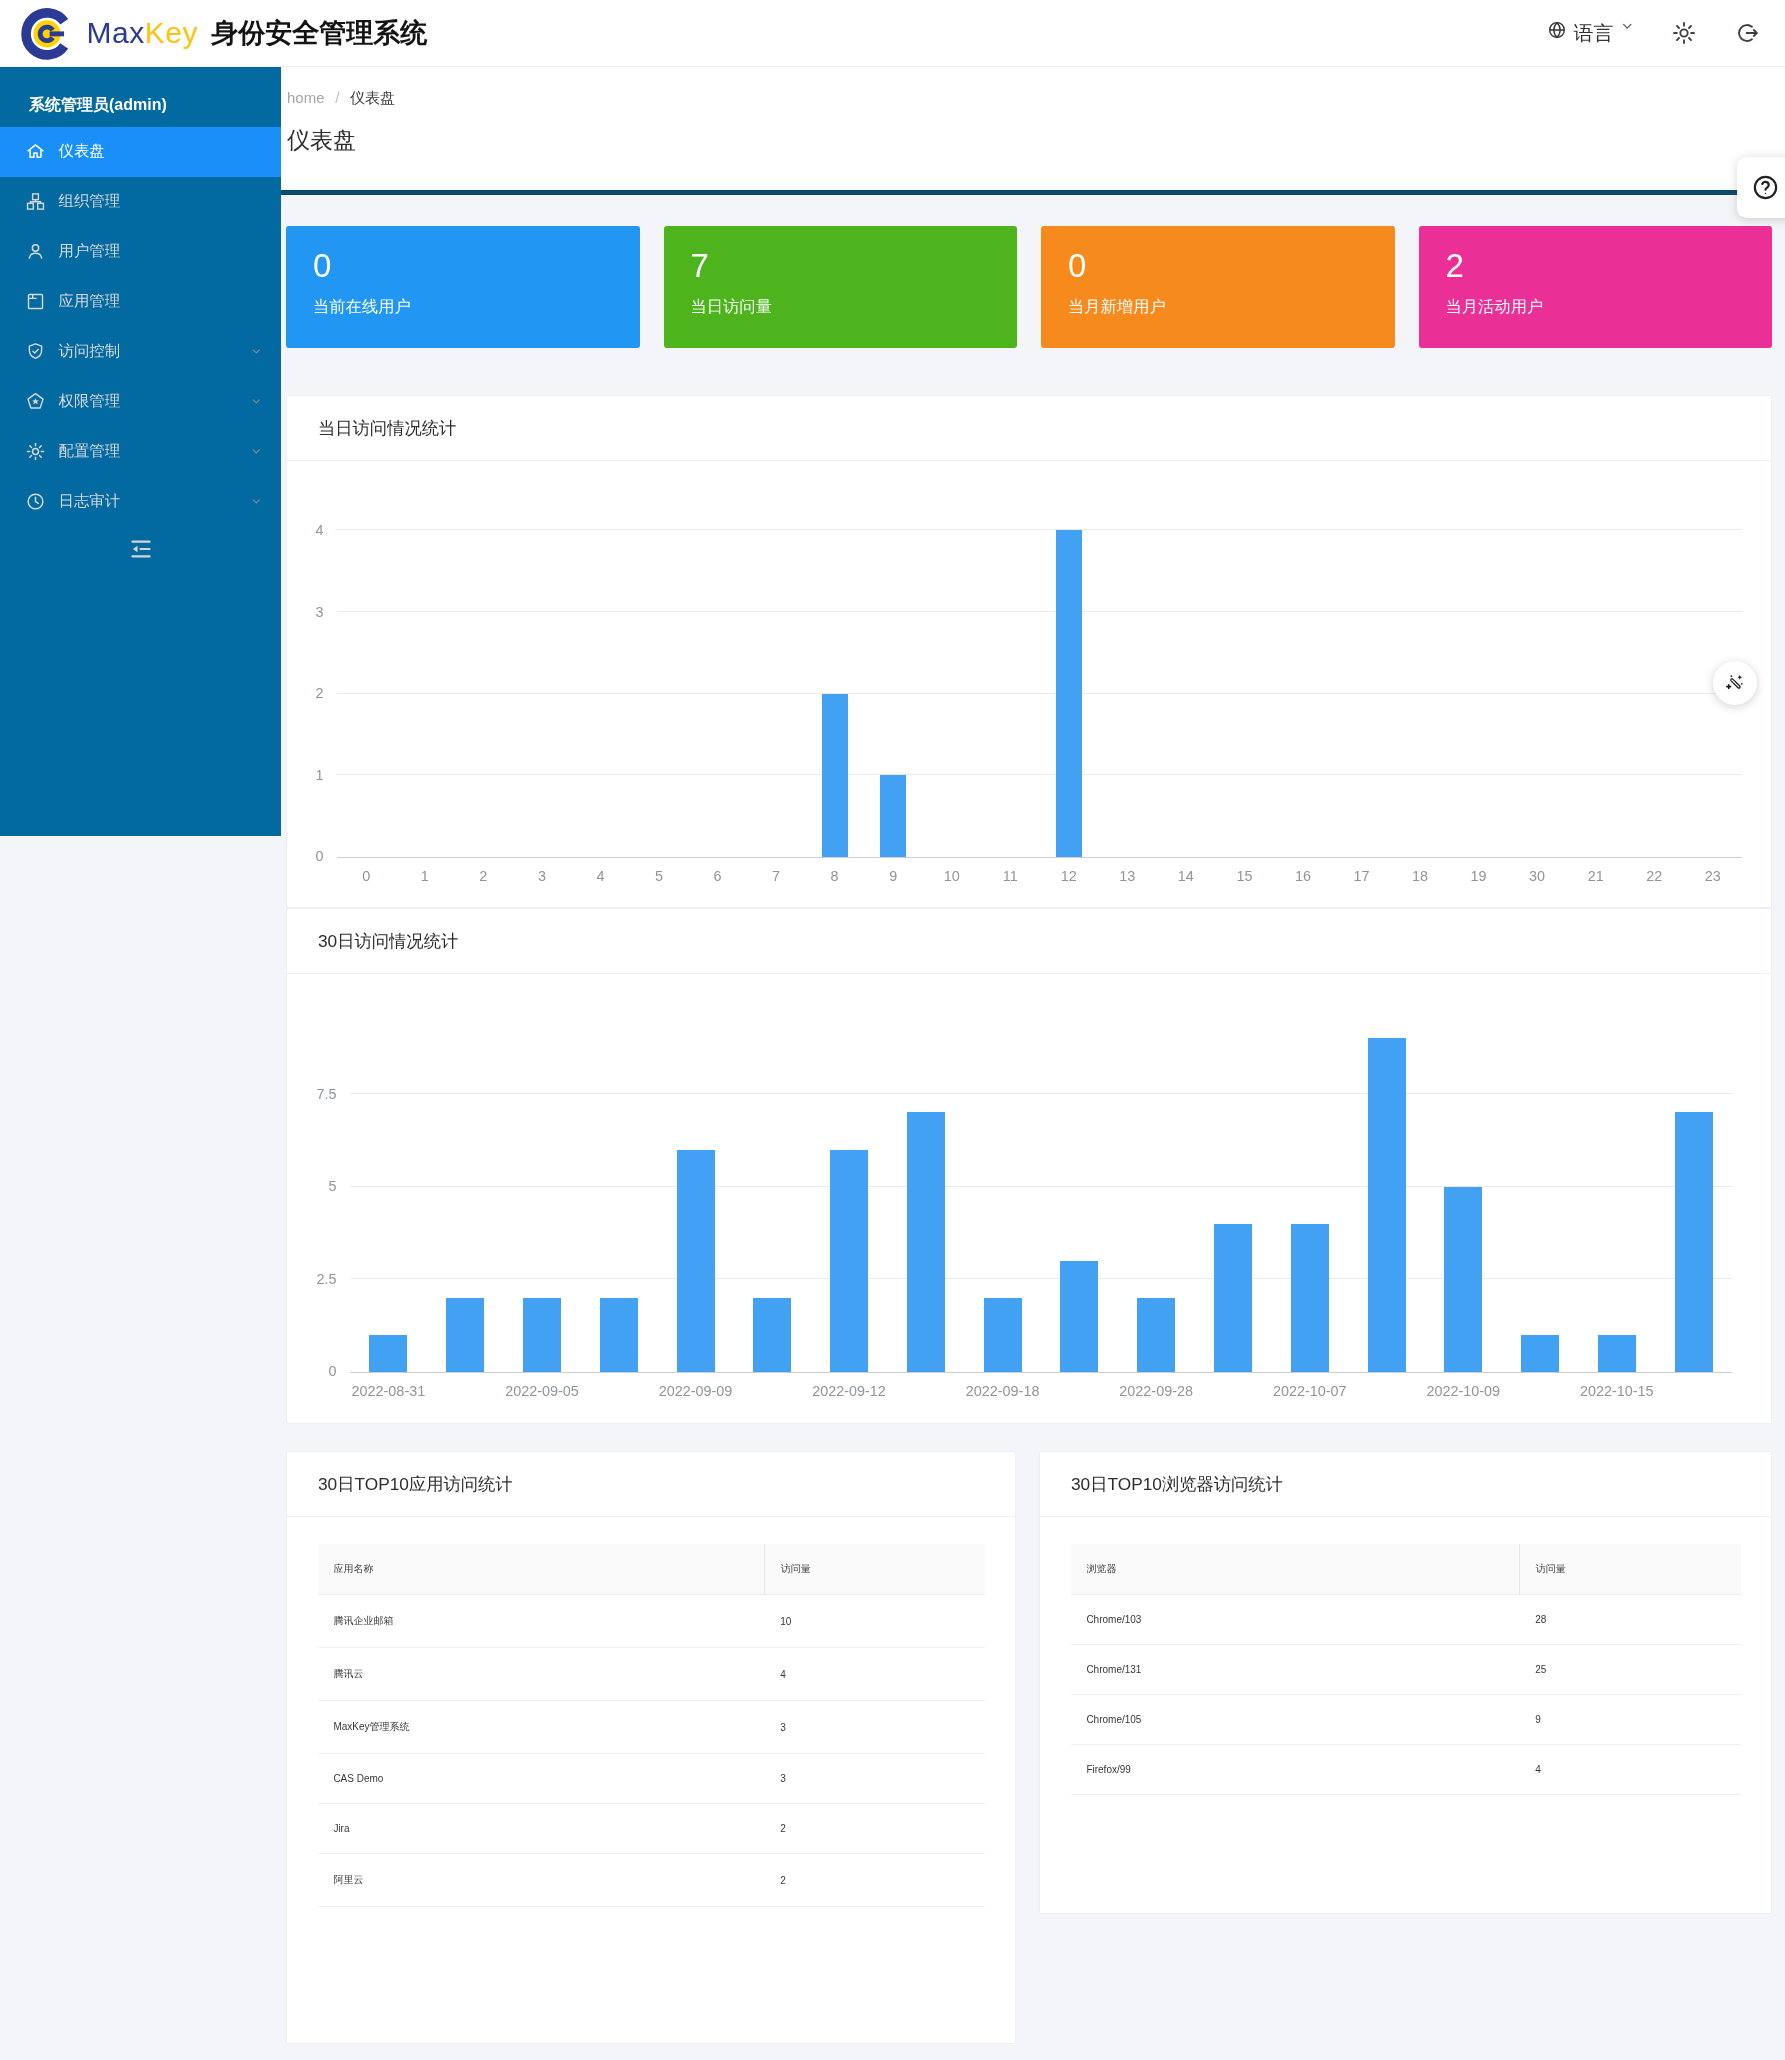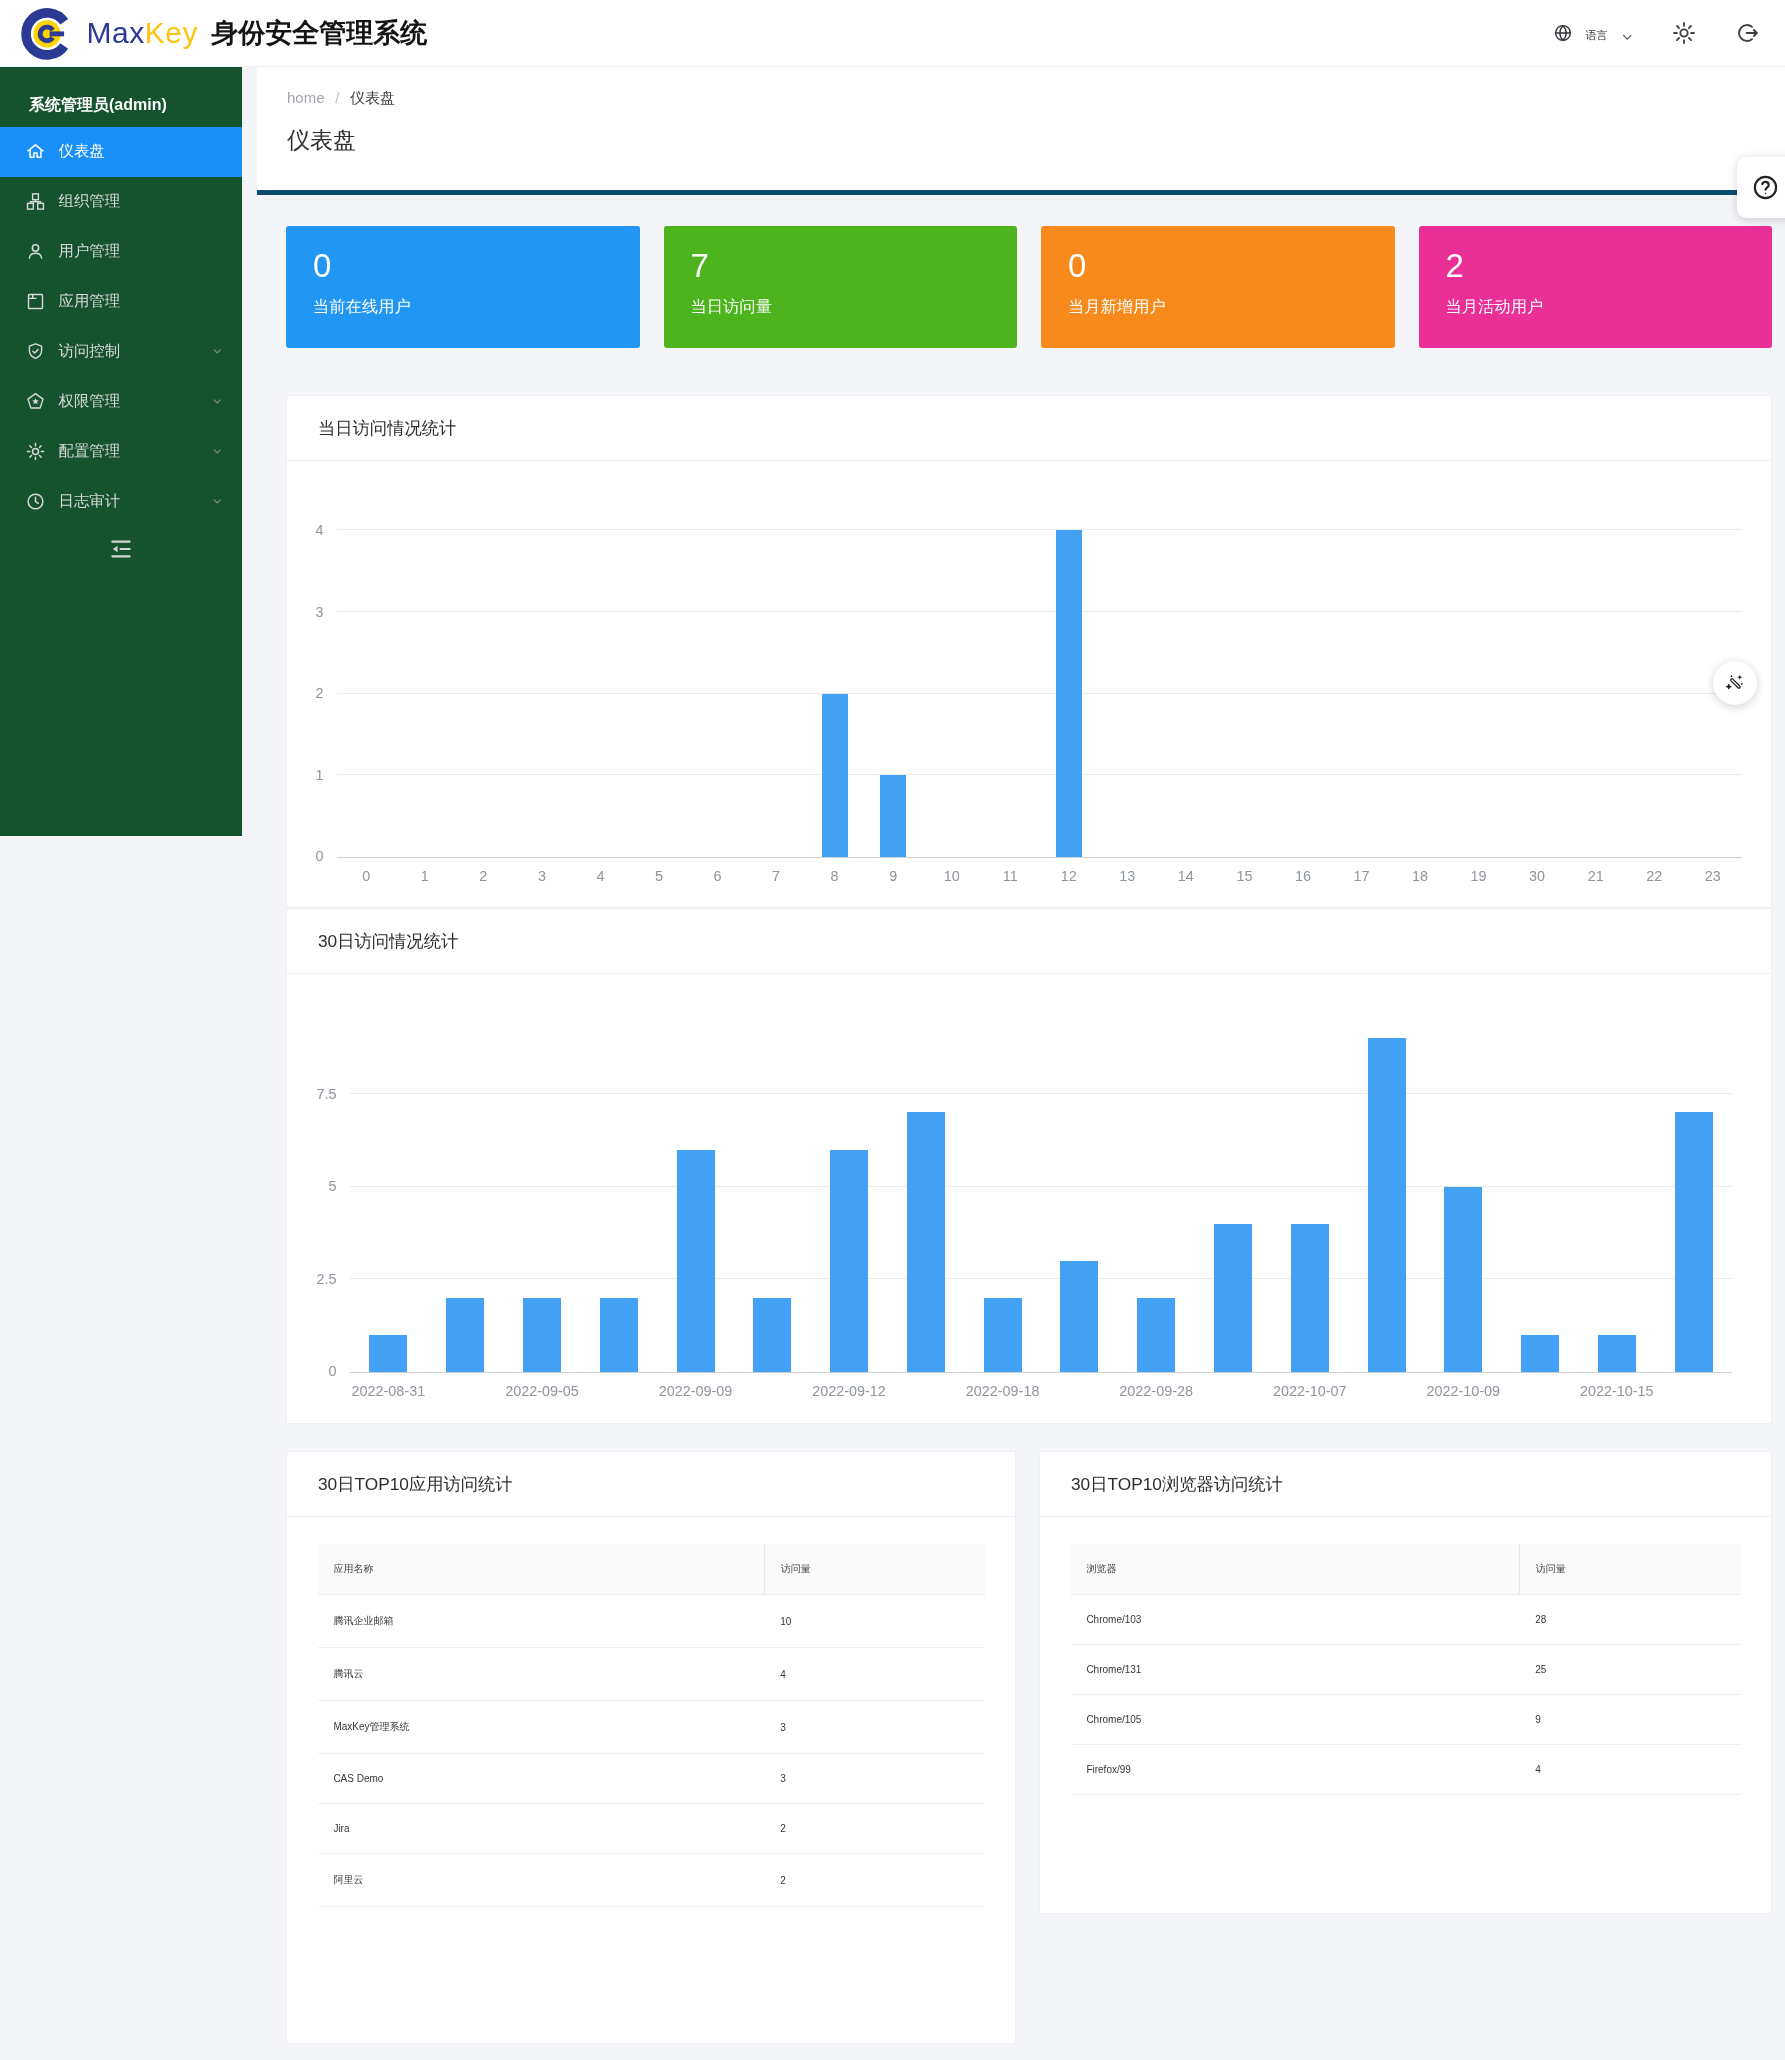--- a/index.html
+++ b/index.html
@@ -16,29 +16,29 @@
     position:absolute; left:0; top:0; width:1786px; height:67px; background:#ffffff;
     display:flex; align-items:center; padding:0 25px 0 19px; z-index:10;
     border-bottom:1px solid #eef0f2;
   }
   .logo { width:56px; height:56px; display:inline-flex; margin-right:11.5px; }
   .brand { font-size:30px; font-weight:400; letter-spacing:0.5px; }
   .brand-max { color:#2b3a94; }
   .brand-key { color:#ffc20e; }
   .app-title { margin-left:13.4px; font-size:27px; font-weight:700; color:#141414; }
   .top-actions { margin-left:auto; display:flex; align-items:center; gap:38px; color:#3c4043; }
-  .lang { display:flex; align-items:flex-end; gap:13px; cursor:pointer; font-size:11px; color:#2f3236; }
+  .lang { display:flex; align-items:flex-start; gap:7px; cursor:pointer; font-size:20px; color:#2f3236; }
   .icon-12 { width:12.5px; height:12.5px; display:inline-flex; color:#55585c; }
   .icon-20 { width:20px; height:20px; display:inline-flex; }
   .icon-26 { width:26px; height:26px; display:inline-flex; cursor:pointer; }
   .icon-30 { width:29px; height:29px; display:inline-flex; }
   .top-actions svg, .lang svg { width:100%; height:100%; }
 
   
-  .sidebar { position:absolute; left:0; top:67px; width:242px; height:769px; background:#14532d; z-index:5; }
+  .sidebar { position:absolute; left:0; top:67px; width:281px; height:769px; background:#0369a1; z-index:5; }
   .admin { padding:27px 0 11.5px 29px; font-size:16px; font-weight:700; color:#ffffff; line-height:21px; }
   .side-item { height:50px; display:flex; align-items:center; padding:0 19px 0 25px; font-size:15.4px; color:#d7d9dc; cursor:pointer; }
   .side-item.active { background:#1890f7; color:#ffffff; }
   .si-icon { width:21px; height:21px; margin-right:12.5px; display:inline-flex; flex:none; }
   .si-icon svg { width:100%; height:100%; }
   .si-label { flex:1; }
   .si-caret { width:12.5px; height:12.5px; display:inline-flex; color:#868c93; }
   .si-caret svg { width:100%; height:100%; }
   .fold-row { display:flex; justify-content:center; margin-top:9.6px; }
   .fold { width:26px; height:26px; display:inline-flex; color:#d2d5d9; cursor:pointer; }

